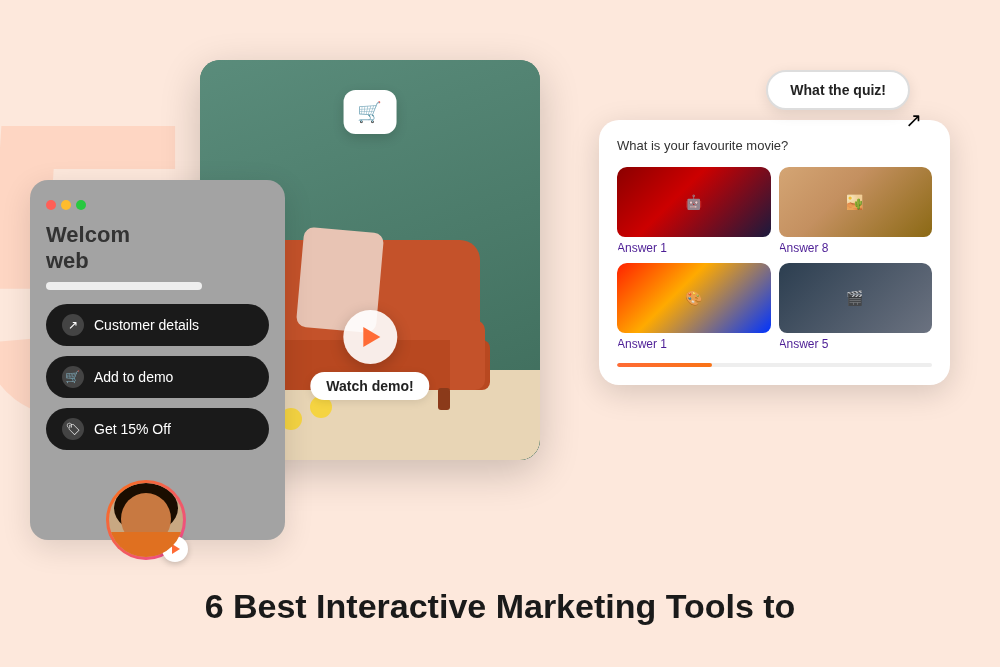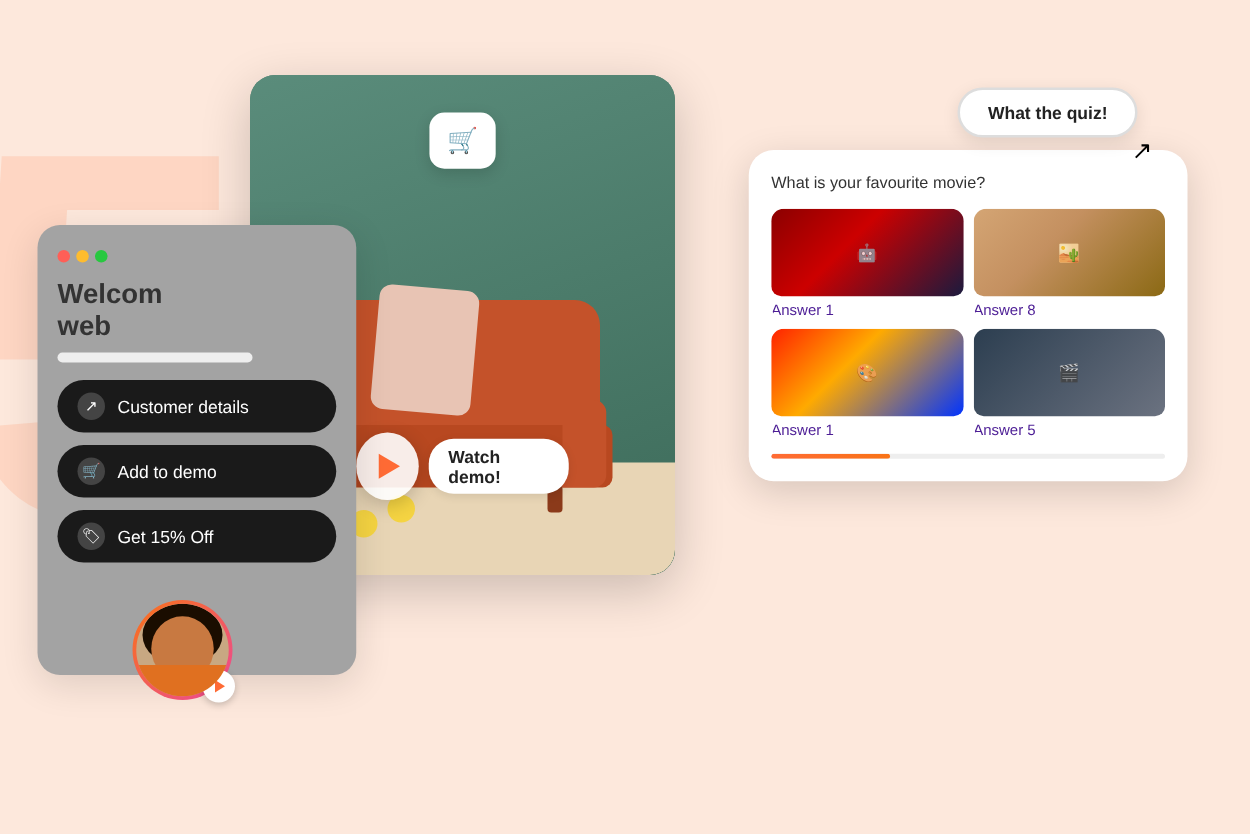--- a/index.html
+++ b/index.html
@@ -260,21 +260,21 @@
       z-index: 20;
     }
 
     
     .watch-demo {
       position: absolute;
       bottom: 60px;
       left: 50%;
       transform: translateX(-50%);
       display: flex;
-      flex-direction: row;
+      flex-direction: column;
       align-items: center;
       gap: 8px;
       z-index: 20;
     }
 
     .play-btn-large {
       width: 54px;
       height: 54px;
       background: rgba(255,255,255,0.9);
       border-radius: 50%;
@@ -582,17 +582,17 @@
       </div>
     </div>
 
     <div class="quiz-progress">
       <div class="quiz-progress-bar"></div>
     </div>
   </div>
 
   <div class="bottom-text">
     <div class="main-title">
-      <br>
+      <span>6 Best Interactive Marketing Tools to</span><br>
     </div>
   </div>
 
 </div>
 
 </body></html>

